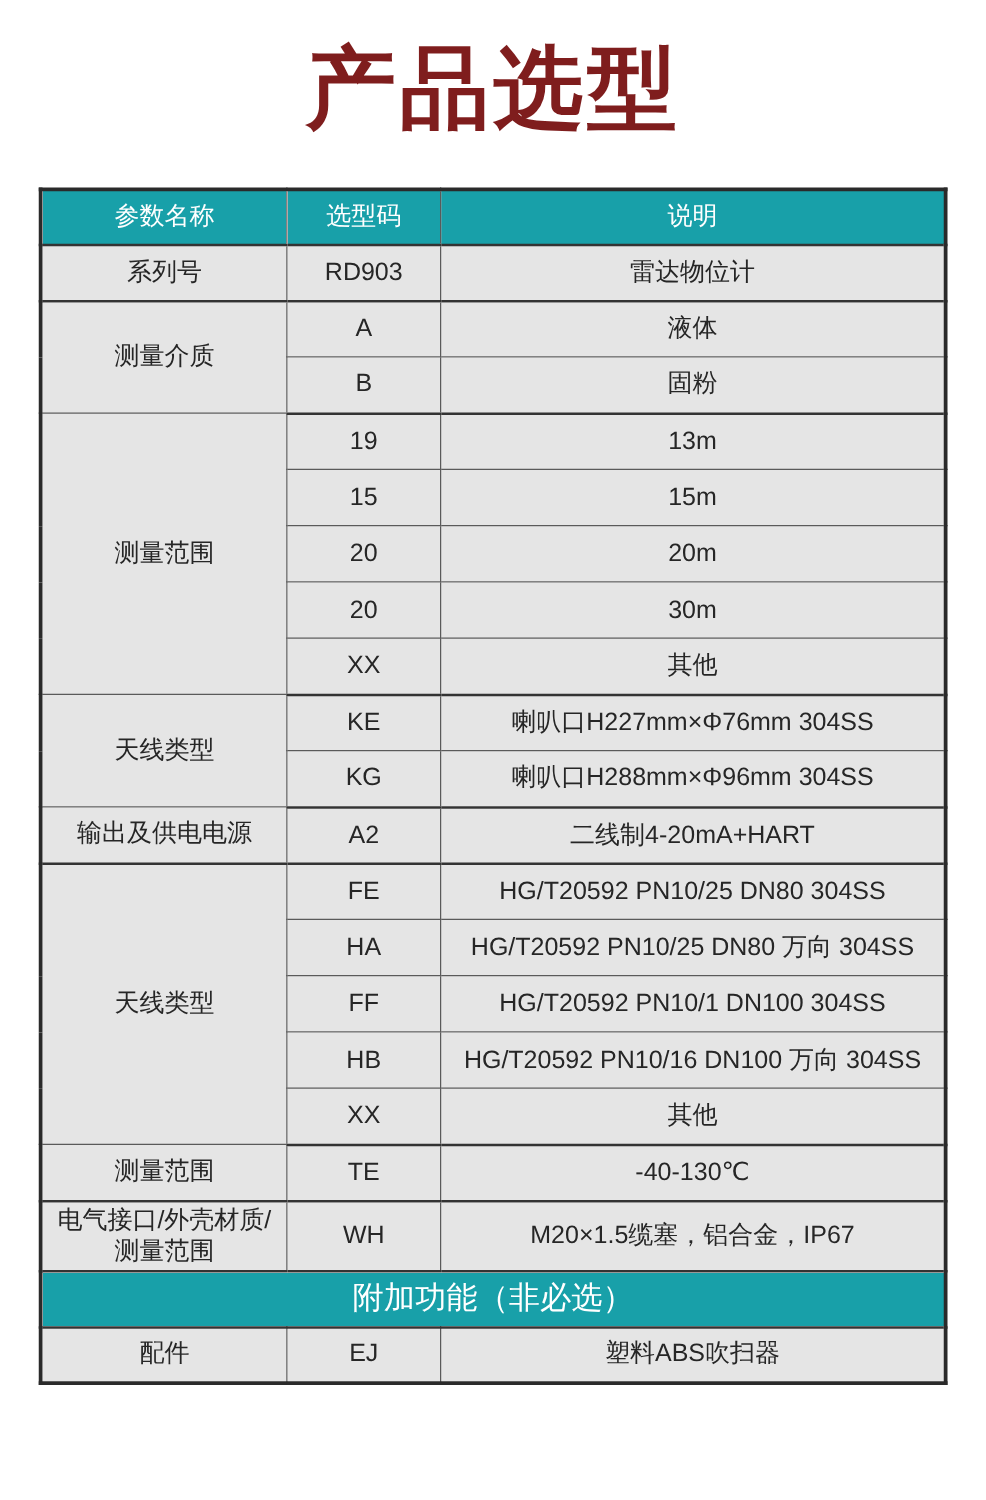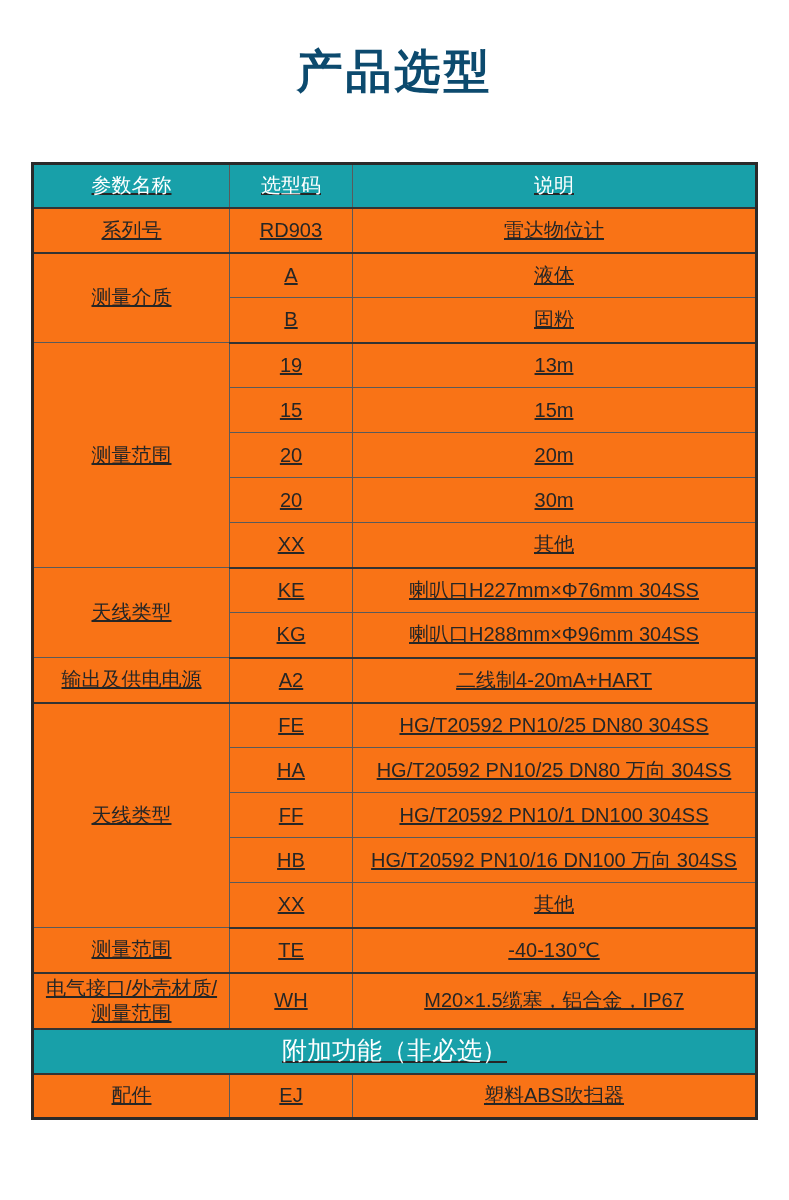--- a/index.html
+++ b/index.html
@@ -15,44 +15,43 @@
   body{
     width:789px;
     height:1200px;
     background:#ffffff;
     font-family:"Liberation Sans","DejaVu Sans",sans-serif;
     color:var(--text);
   }
   .page-title{
     margin:32px 0 0 0;
     text-align:center;
-    font-size:46px;
+    font-size:72px;
     line-height:78px;
     font-weight:900;
     letter-spacing:3px;
-    color:#0c4a6e;
+    color:#7f1d1d;
   }
   table.sel{
     width:724px;
-    margin:52px auto 0 auto;
+    margin:40px auto 0 auto;
     border-collapse:collapse;
     table-layout:fixed;
     border:3px solid var(--border-dark);
-    text-decoration:underline;
   }
   table.sel th,
   table.sel td{
     border:1px solid var(--border-light);
     text-align:center;
     vertical-align:middle;
     font-size:20px;
     font-weight:400;
     padding:2px 6px;
     height:45px;
-    background:#f97316;
+    background:#e5e5e5;
     color:var(--text);
     line-height:1.25;
     overflow:hidden;
   }
   table.sel thead th{
     background:var(--accent);
     color:var(--header-text);
     height:44px;
     border-bottom:2px solid var(--border-mid);
     border-top:none;

